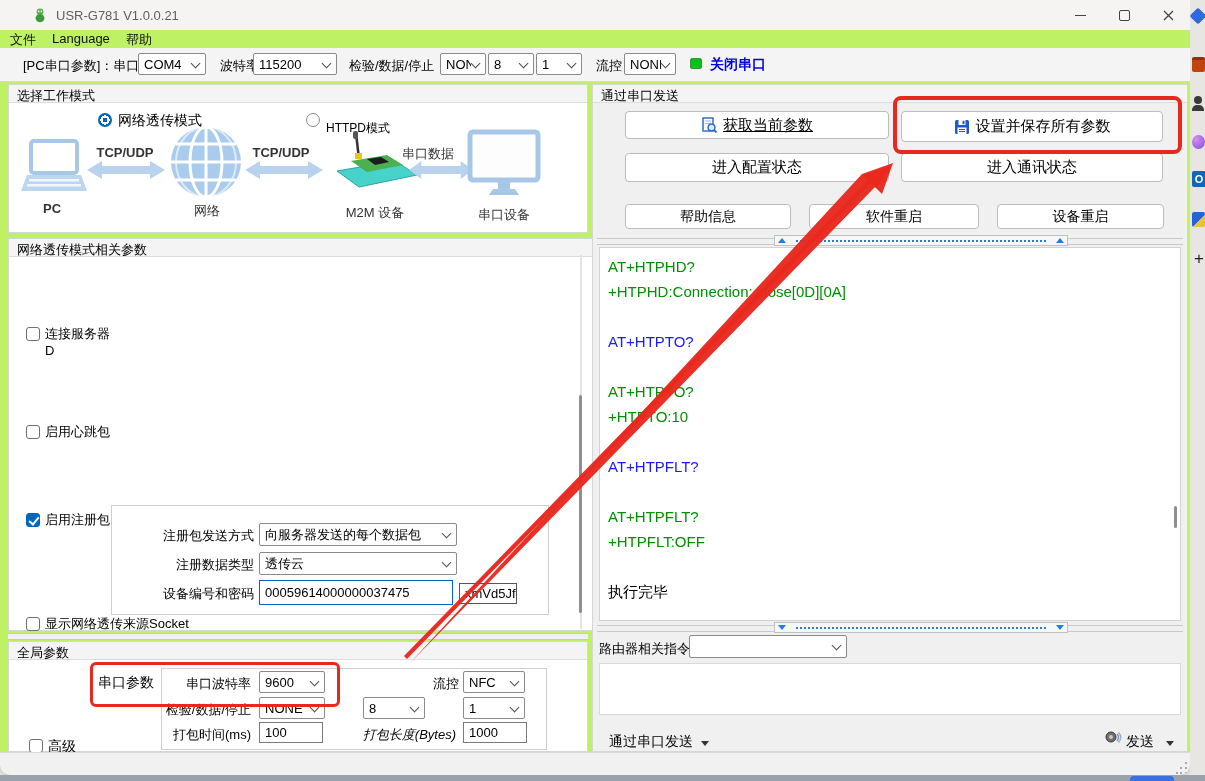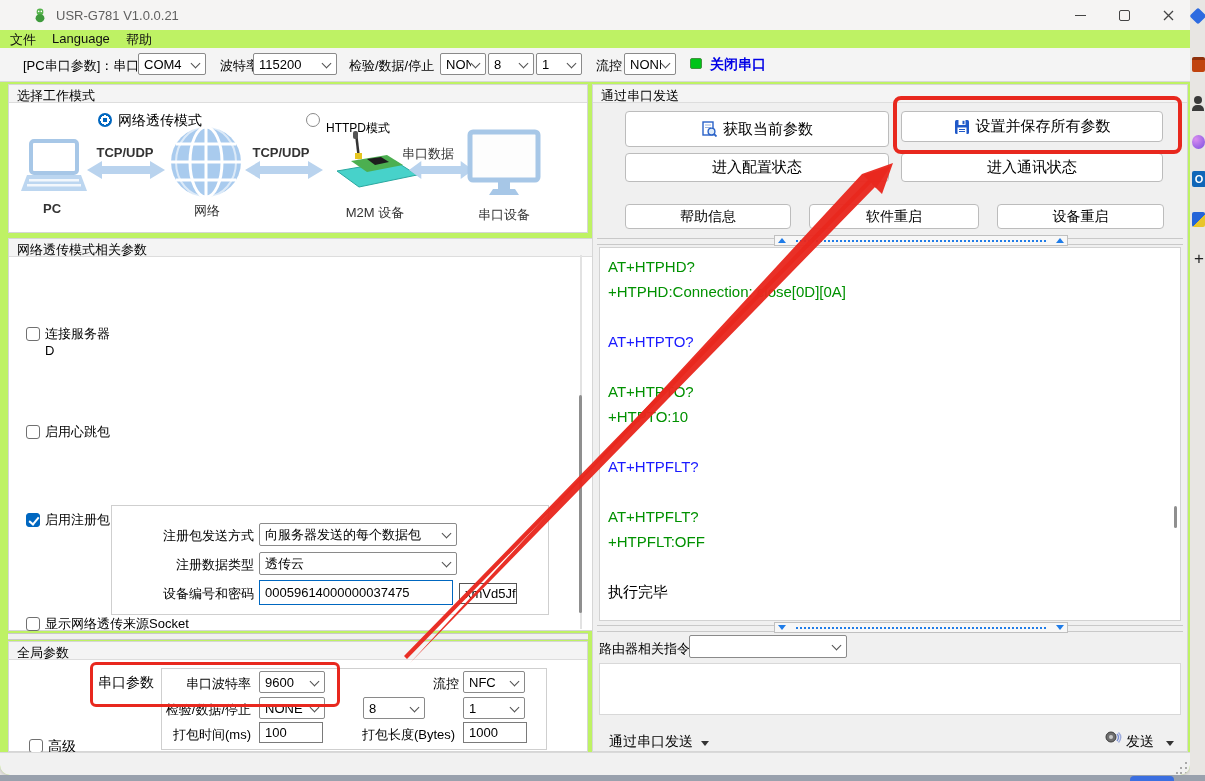--- a/index.html
+++ b/index.html
@@ -274,33 +274,33 @@
       <span class="ctext">8</span>
         <span class="chev"></span>
     </div>
     <div class="combo" style="left:454px;top:55px;width:62px;">
       <span class="ctext">1</span>
         <span class="chev"></span>
     </div>
 
     <span class="lbl" style="left:160px;top:84px;width:82px;text-align:right;">打包时间(ms)</span>
     <div class="tinput" style="left:250px;top:80px;width:64px;height:21px;">100</div>
-    <span class="lbl" style="left:353px;top:84px;width:110px;text-align:left;">打包长度(Bytes)</span>
+    <span class="lbl" style="left:337px;top:84px;width:110px;text-align:right;font-style:italic;">打包长度(Bytes)</span>
     <div class="tinput" style="left:454px;top:80px;width:64px;height:21px;">1000</div>
 
     <div class="cb" style="left:20px;top:97px;"></div>
     <span class="lbl" style="left:39px;top:96px;font-size:14px;">高级</span>
   </div>
 
   <div class="group gray" style="left:592px;top:84px;width:596px;height:668px;">
     <div class="ghead">
         <span>通过串口发送</span>
       </div>
 
-    <div class="btn" style="left:32px;top:26px;width:264px;height:36px;">
+    <div class="btn" style="left:32px;top:26px;width:264px;height:28px;text-decoration:underline;">
       <svg width="16" height="16" viewBox="0 0 16 16">
         <rect x="2" y="1" width="10" height="13" fill="#fff" stroke="#2a62c8" stroke-width="1.4"></rect>
         <line x1="4" y1="4" x2="10" y2="4" stroke="#9ab4e0" stroke-width="1"></line>
         <line x1="4" y1="6.5" x2="10" y2="6.5" stroke="#9ab4e0" stroke-width="1"></line>
         <circle cx="10.5" cy="10.5" r="3.4" fill="#dceaf8" stroke="#2a62c8" stroke-width="1.4"></circle>
         <line x1="13" y1="13" x2="15.5" y2="15.5" stroke="#2a62c8" stroke-width="1.8"></line>
       </svg>
       <span>获取当前参数</span>
     </div>
     <div class="btn" style="left:308px;top:26px;width:262px;height:31px;">

